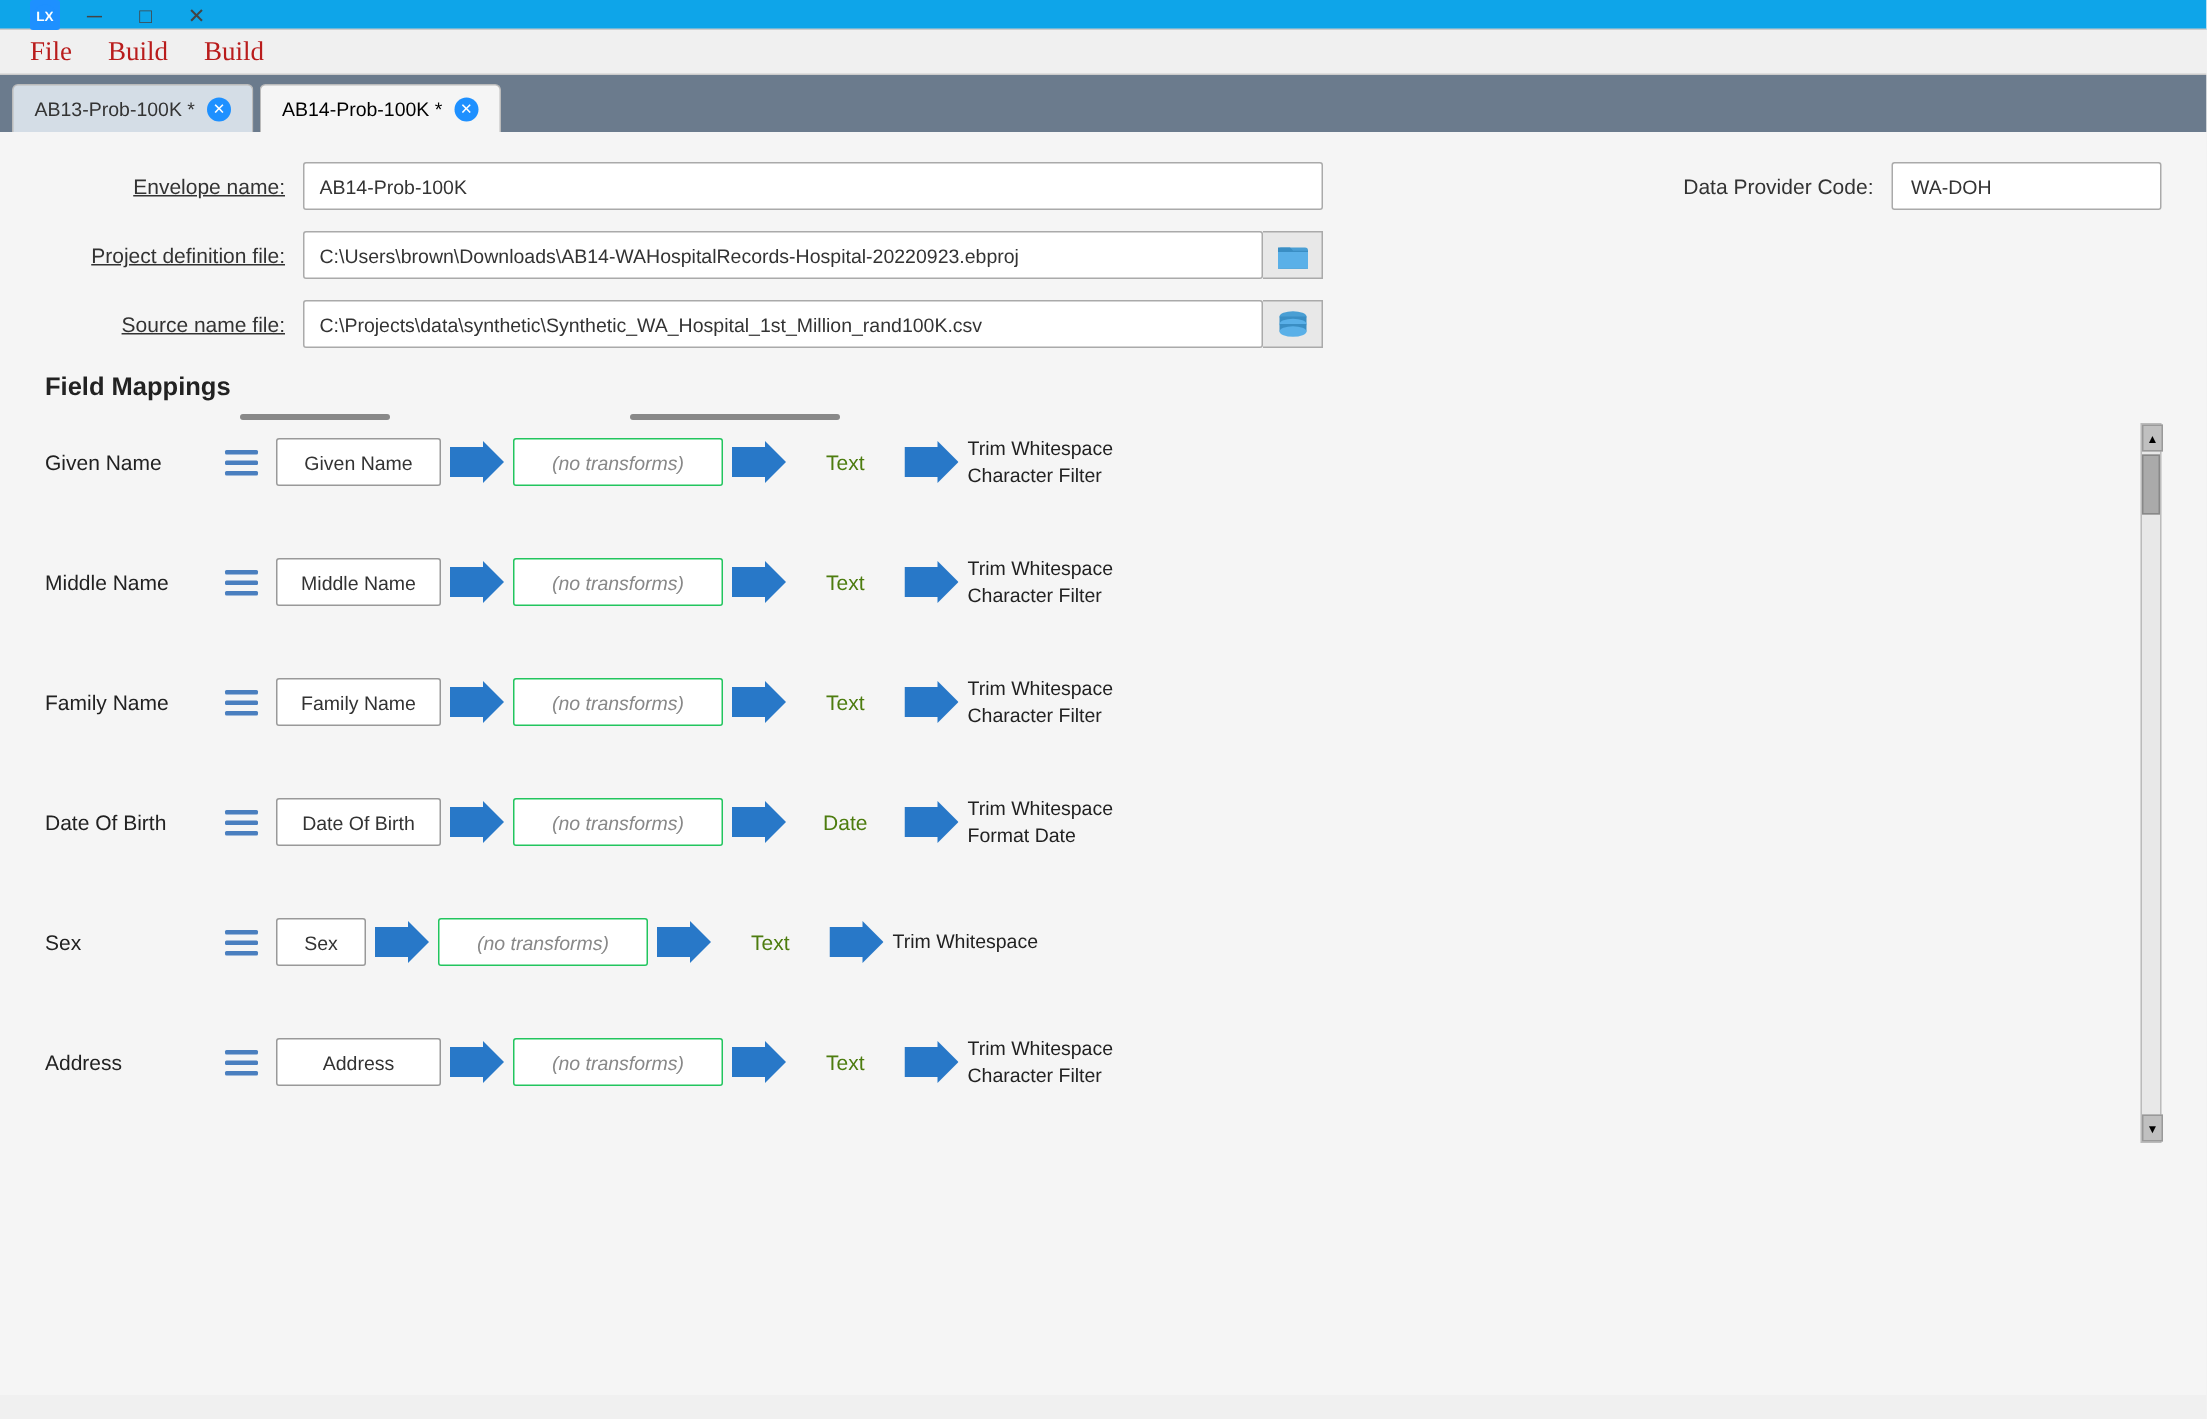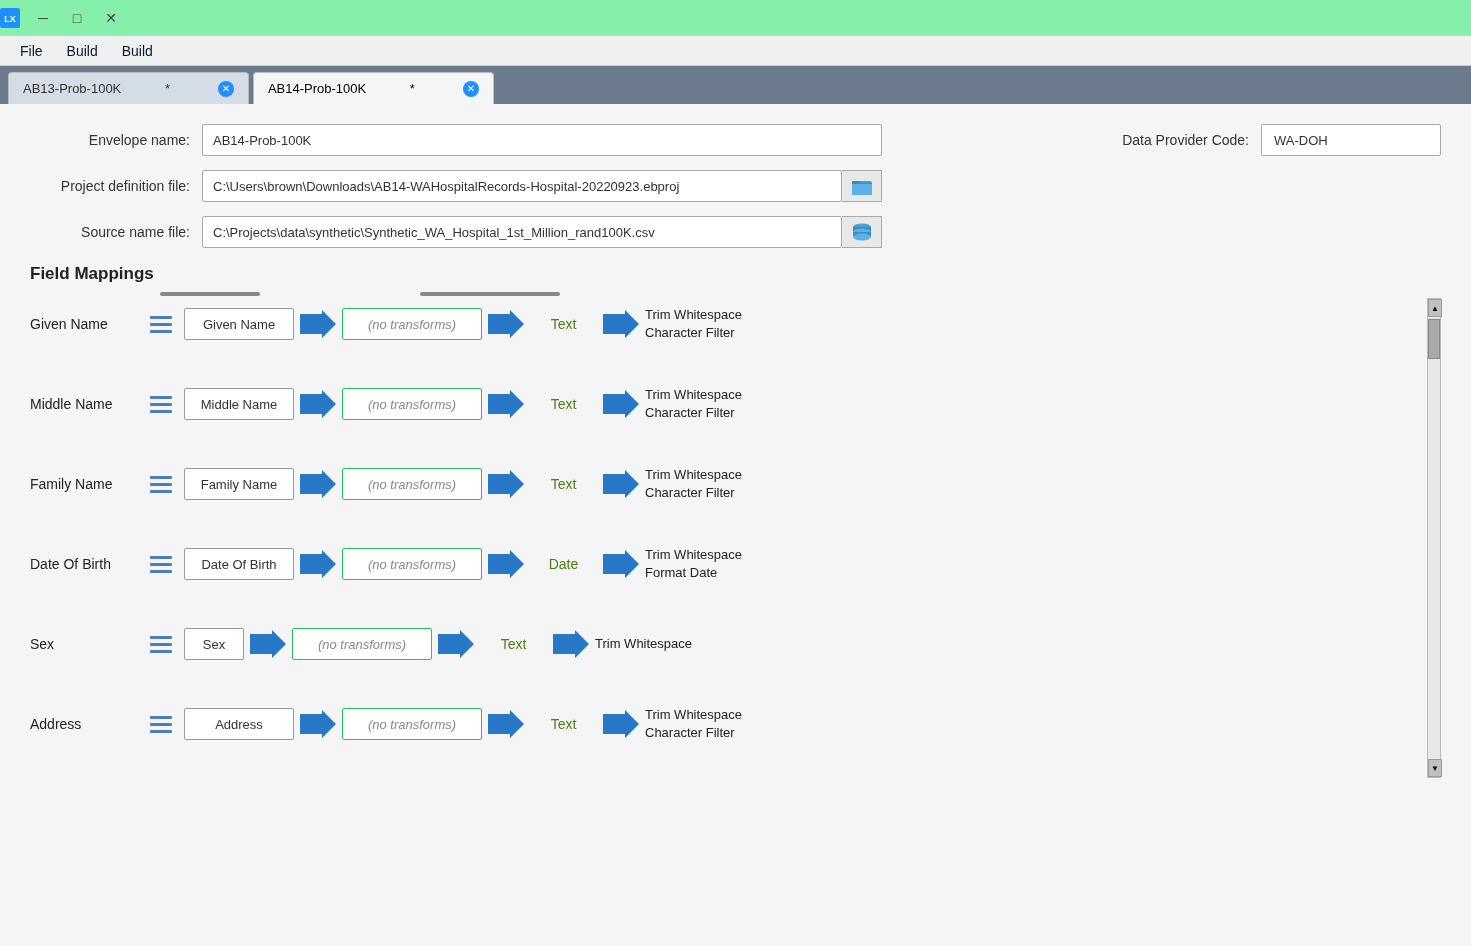--- a/index.html
+++ b/index.html
@@ -7,25 +7,25 @@
       font-family: 'Segoe UI', Arial, sans-serif;
       font-size: 14px;
       background: #f0f0f0;
       width: 1471px;
       height: 946px;
       overflow: hidden;
     }
 
     
     .title-bar {
-      background: #86efac;
-      height: 36px;
-      display: flex;
-      align-items: center;
-      padding: 0 0;
+      background: #0ea5e9;
+      height: 20px;
+      display: flex;
+      align-items: center;
+      padding: 0 20px;
       border-bottom: 1px solid #ccc;
       user-select: none;
     }
     .title-bar-icon {
       width: 20px;
       height: 20px;
       margin-right: 8px;
       background: #1e90ff;
       border-radius: 2px;
       display: flex; align-items: center; justify-content: center;
@@ -58,23 +58,24 @@
       background: #f0f0f0;
       height: 30px;
       display: flex;
       align-items: center;
       padding: 0 8px;
       border-bottom: 1px solid #ccc;
     }
     .menu-item {
       padding: 4px 12px;
       cursor: pointer;
-      font-size: 14px;
-      color: #0f172a;
+      font-size: 18px;
+      color: #b91c1c;
       border-radius: 2px;
+      font-family: Liberation Serif, serif;
     }
 
     
     .tab-bar {
       background: #6b7b8d;
       height: 38px;
       display: flex;
       align-items: flex-end;
       padding: 0 8px;
     }
@@ -84,21 +85,20 @@
       background: #d4dde6;
       border-radius: 4px 4px 0 0;
       padding: 6px 14px;
       margin-right: 4px;
       cursor: pointer;
       font-size: 13px;
       color: #333;
       height: 32px;
       border: 1px solid #bbb;
       border-bottom: none;
-      gap: 40px;
     }
     .tab.active {
       background: #f5f5f5;
       color: #000;
       font-weight: 500;
     }
     .tab-close {
       width: 16px;
       height: 16px;
       border-radius: 50%;
@@ -127,20 +127,21 @@
       display: flex;
       align-items: center;
       margin-bottom: 14px;
     }
     .form-label {
       font-size: 14px;
       color: #333;
       text-align: right;
       min-width: 160px;
       margin-right: 12px;
+      text-decoration: underline;
     }
     .form-input {
       height: 32px;
       border: 1px solid #aaa;
       background: white;
       padding: 4px 10px;
       font-size: 13px;
       color: #333;
       border-radius: 2px;
     }

